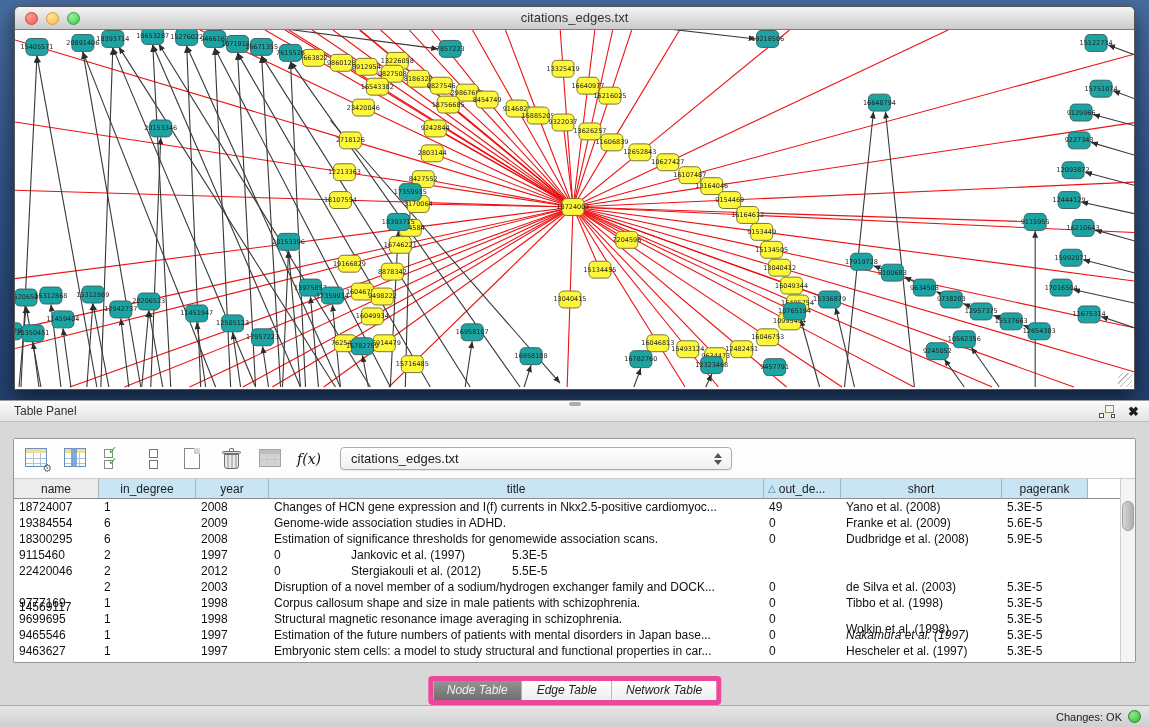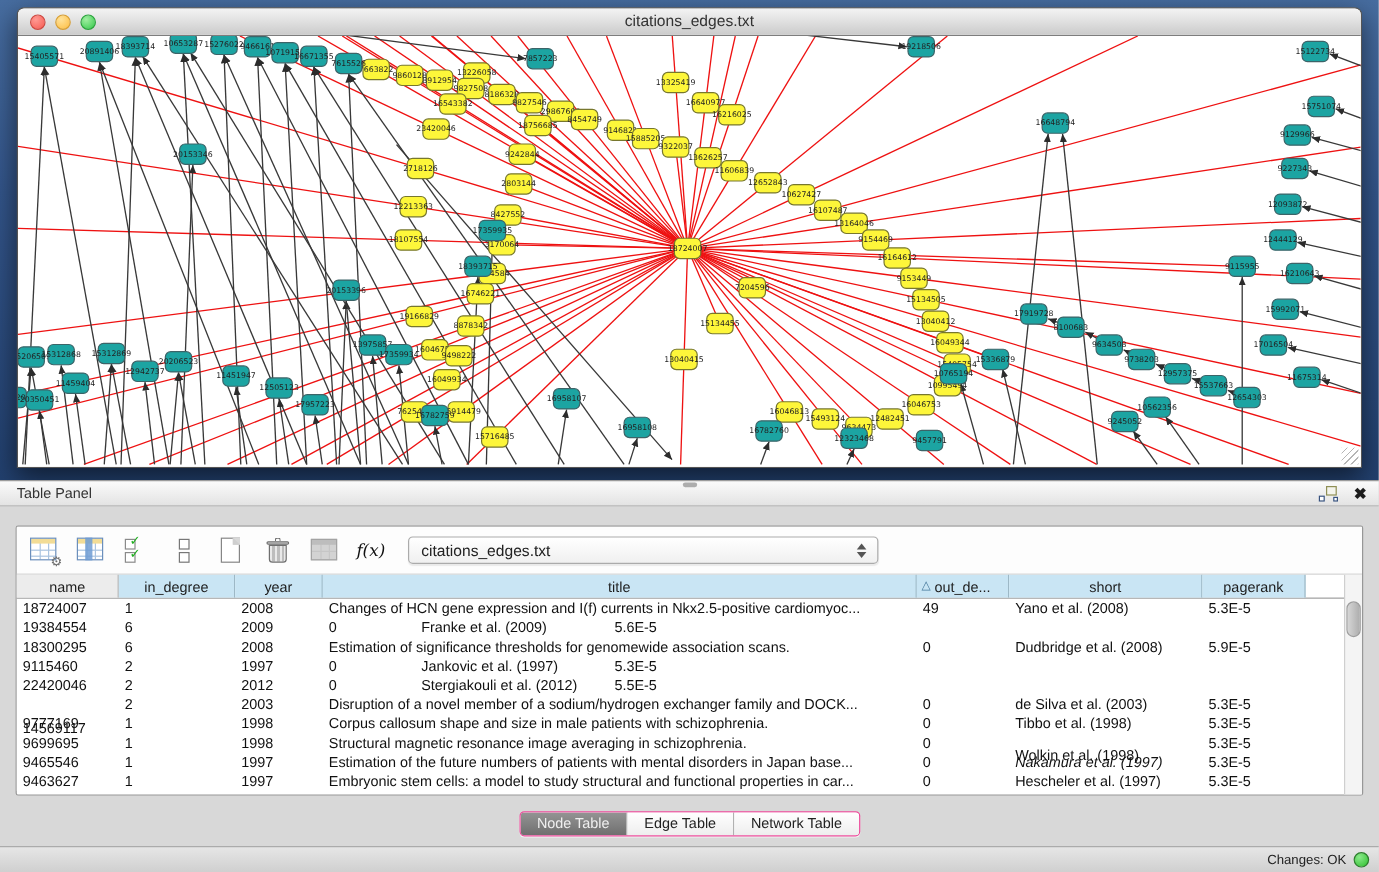--- a/index.html
+++ b/index.html
@@ -89,22 +89,22 @@
   .th.th-left { justify-content:flex-start; padding-left:4px; gap:3px; }
   .sort-tri { color:#4a7c9e; font-size:10px; font-family:"DejaVu Sans",sans-serif; }
   .tbl-body { position:relative; background:#fff; }
   .tr { display:flex; height:16px; align-items:center; }
   .td { font-size:12px; color:#111; padding-left:5px; overflow:hidden; white-space:nowrap; flex:0 0 auto; }
   .vscroll { position:absolute; right:0; top:40px; bottom:0; width:15px; background:#f4f4f4; border-left:1px solid #cfcfcf; }
   .vthumb { position:absolute; left:1px; top:22px; width:12px; height:30px; border:1px solid #9e9e9e; border-radius:7px;
             background:linear-gradient(90deg,#d6d6d6,#aeaeae); }
 
   .segmented { position:absolute; left:50%; transform:translateX(-50%); top:254px; display:inline-flex;
-               border:1px solid #ec4899; border-radius:4px; overflow:hidden; background:#fff;
-               box-shadow:0 1px 0 rgba(255,255,255,.7); }
+               border:5px solid #ec4899; border-radius:4px; overflow:hidden; background:#fff;
+               box-shadow:0 1px 0 rgba(255,255,255,.7);font-style:italic; }
   .seg { padding:2px 14px 3px; font-size:12px; color:#222; background:linear-gradient(#ffffff,#eeeeee);
          border-right:1px solid #a9a9a9; white-space:nowrap; }
   .seg:last-child { border-right:none; }
   .seg.active { background:linear-gradient(#949494,#6f6f6f); color:#efefef; }
 
   .statusbar { position:absolute; left:0; right:0; bottom:0; height:22px;
                background:linear-gradient(#e6e6e6,#cfcfcf); border-top:1px solid #ababab;
                display:flex; align-items:center; justify-content:flex-end; gap:6px; padding-right:8px; }
   .mem-label { font-size:11px; color:#222; }
   .mem-dot { width:13px; height:13px; border-radius:50%;
@@ -863,20 +863,21 @@
               <div class="td" style="width: 73px;">2008</div>
               <div class="td" style="width: 495px;">Changes of HCN gene expression and I(f) currents in Nkx2.5-positive cardiomyoc...</div>
               <div class="td" style="width: 77px;">49</div>
               <div class="td" style="width: 161px;">Yano et al. (2008)</div>
               <div class="td" style="width: 86px;">5.3E-5</div>
             </div>
             <div class="tr">
               <div class="td" style="width: 85px;">19384554</div>
               <div class="td" style="width: 97px;">6</div>
               <div class="td" style="width: 73px;">2009</div>
+              <div class="td" style="width: 495px;">Genome-wide association studies in ADHD.</div>
               <div class="td" style="width: 77px;">0</div>
               <div class="td" style="width: 161px;">Franke et al. (2009)</div>
               <div class="td" style="width: 86px;">5.6E-5</div>
             </div>
             <div class="tr">
               <div class="td" style="width: 85px;">18300295</div>
               <div class="td" style="width: 97px;">6</div>
               <div class="td" style="width: 73px;">2008</div>
               <div class="td" style="width: 495px;">Estimation of significance thresholds for genomewide association scans.</div>
               <div class="td" style="width: 77px;">0</div>

